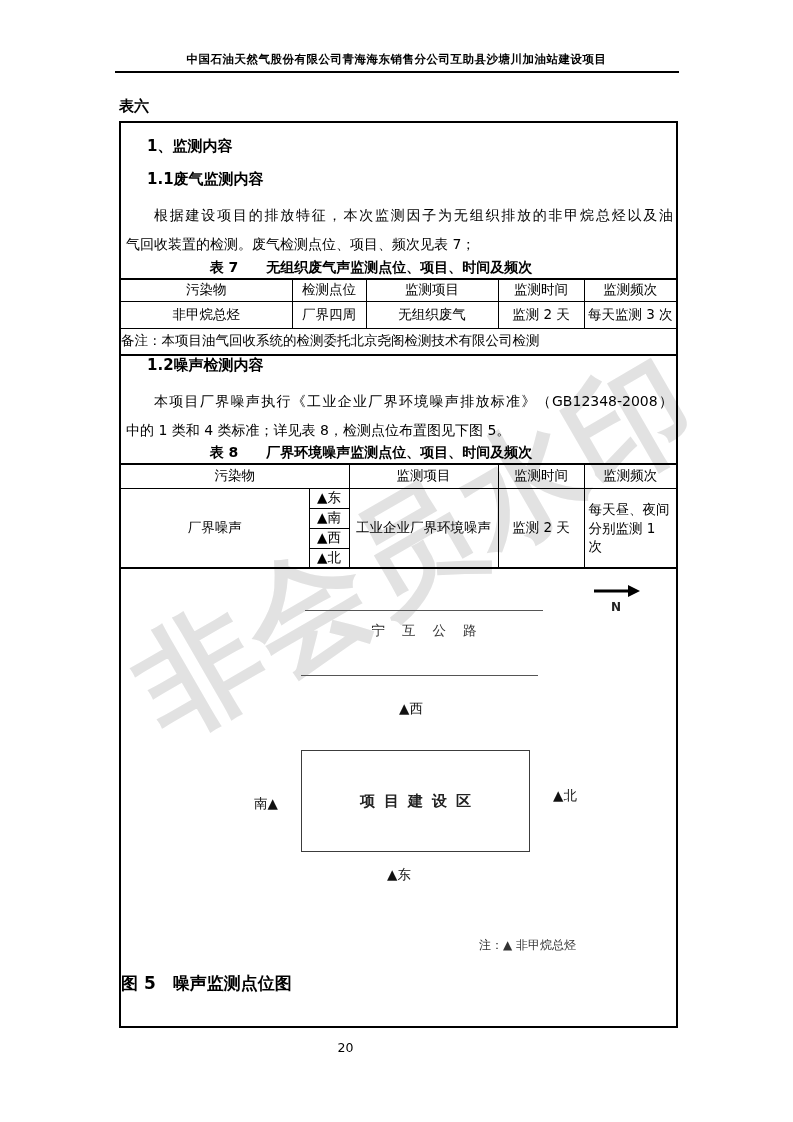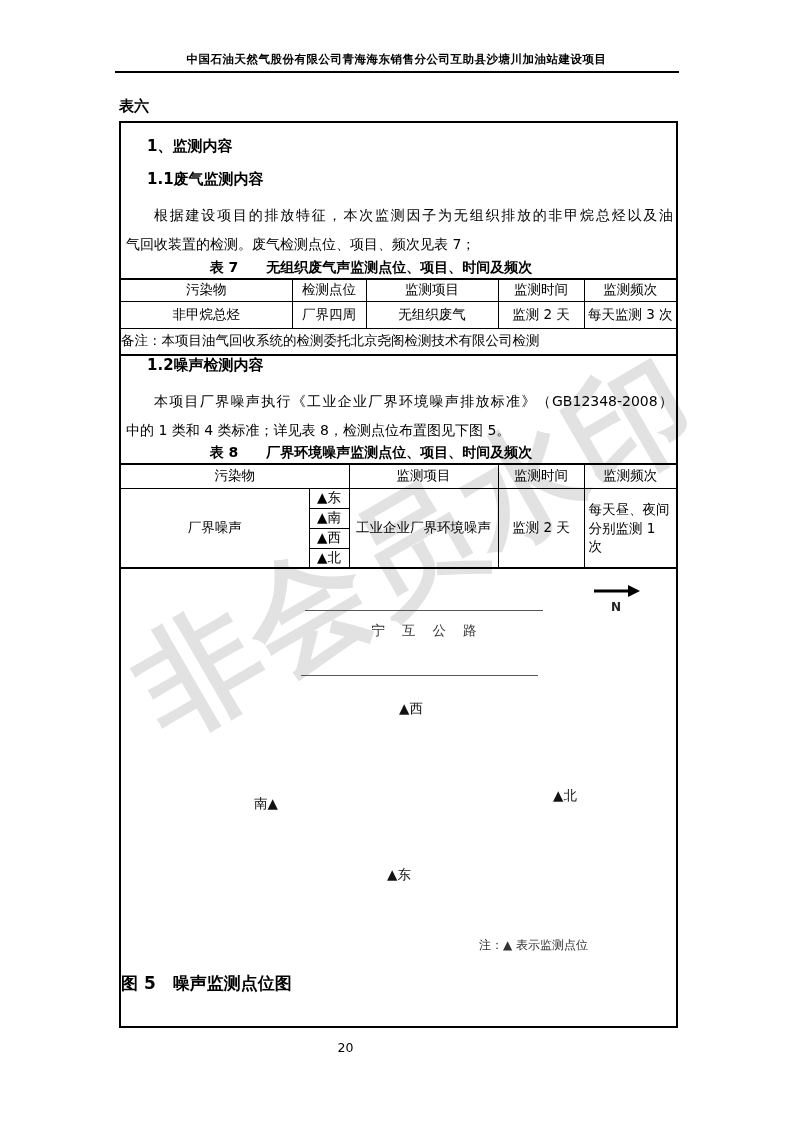--- a/index.html
+++ b/index.html
@@ -196,19 +196,22 @@
 
   <div class="abs road-line road-top"></div>
   <div class="abs road-label">宁互公路</div>
   <div class="abs road-line road-bottom"></div>
 
   <div class="abs marker m-west">▲西</div>
   <div class="abs marker m-south">南▲</div>
   <div class="abs marker m-north">▲北</div>
   <div class="abs marker m-east">▲东</div>
 
-
-  <div class="abs legend">注：▲ 表示监测点位</div>
+  <div class="abs area-rect">
+    <span class="area-label">项目建设区</span>
+  </div>
+
+  <div class="abs legend">注：▲ 非甲烷总烃</div>
   <div class="abs fig-caption">图 5　噪声监测点位图</div>
 
 </div>
 
 <div class="abs page-number">20</div>
 
 </body></html>

